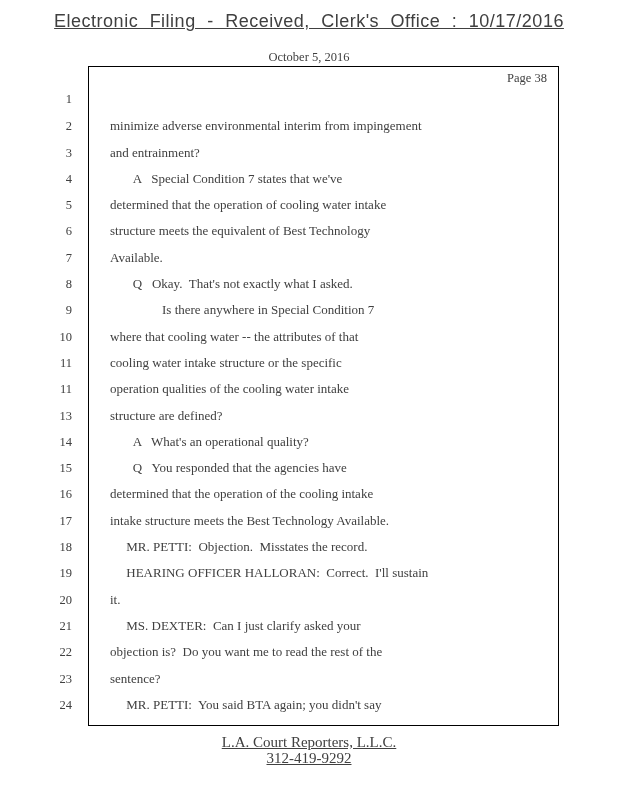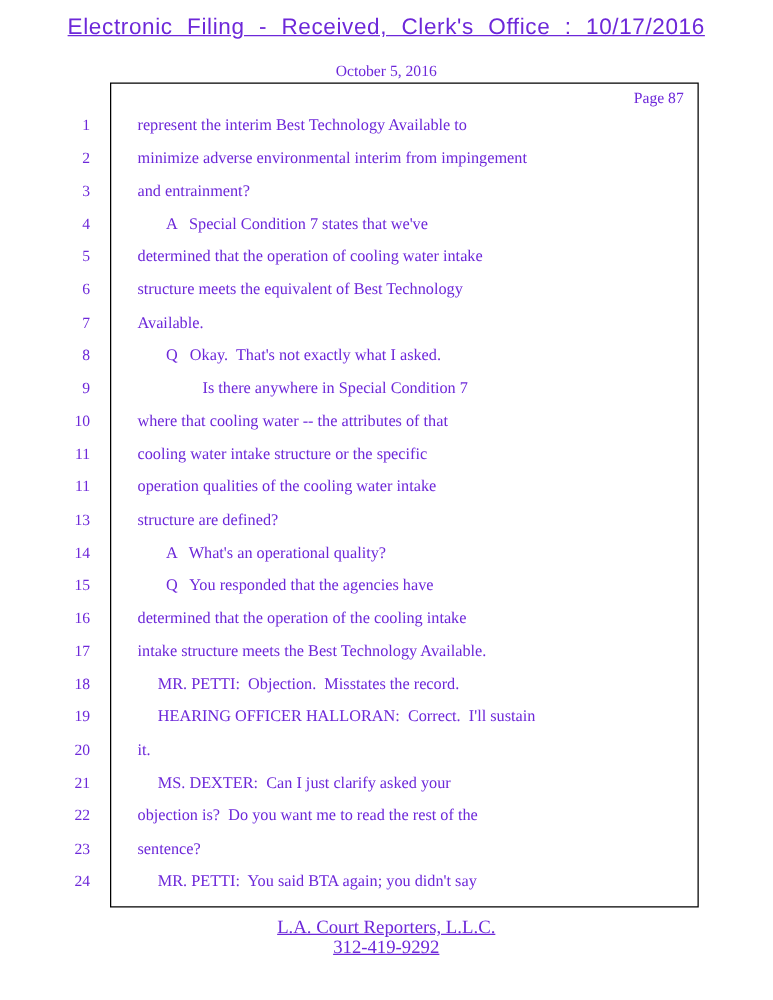--- a/index.html
+++ b/index.html
@@ -1,21 +1,21 @@
 <!DOCTYPE html>
 <html><head>
 <meta charset="utf-8">
 <style>
   html, body { margin: 0; padding: 0; background: #ffffff; }
   .page {
     position: relative;
     width: 618px;
     height: 800px;
     background: #ffffff;
-    color: #6d28d9;
+    color: #404040;
     font-family: "Liberation Serif", serif;
     overflow: hidden;
   }
   .header-title {
     position: absolute;
     top: 11px; left: 0;
     width: 100%;
     text-align: center;
     font-family: "Liberation Sans", sans-serif;
     font-size: 18px;
@@ -81,26 +81,25 @@
 <body>
 
 <div class="page">
 
   <div class="header-title">Electronic Filing - Received, Clerk's Office : 10/17/2016</div>
 
   <div class="header-date">October 5, 2016</div>
 
   <div class="box-border"></div>
 
-  <div class="page-label">Page 87</div>
+  <div class="page-label">Page 38</div>
 
   <div class="lines" id="lines">
       <div class="line">
         <span class="line-no">1</span>
-        <span class="line-text">represent the interim Best Technology Available to</span>
       </div>
       <div class="line">
         <span class="line-no">2</span>
         <span class="line-text">minimize adverse environmental interim from impingement</span>
       </div>
       <div class="line">
         <span class="line-no">3</span>
         <span class="line-text">and entrainment?</span>
       </div>
       <div class="line">

